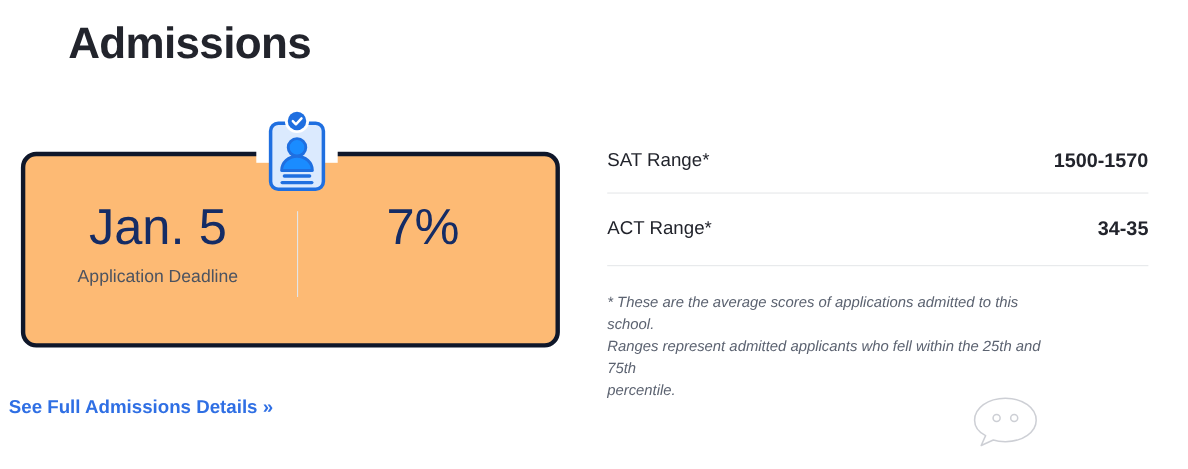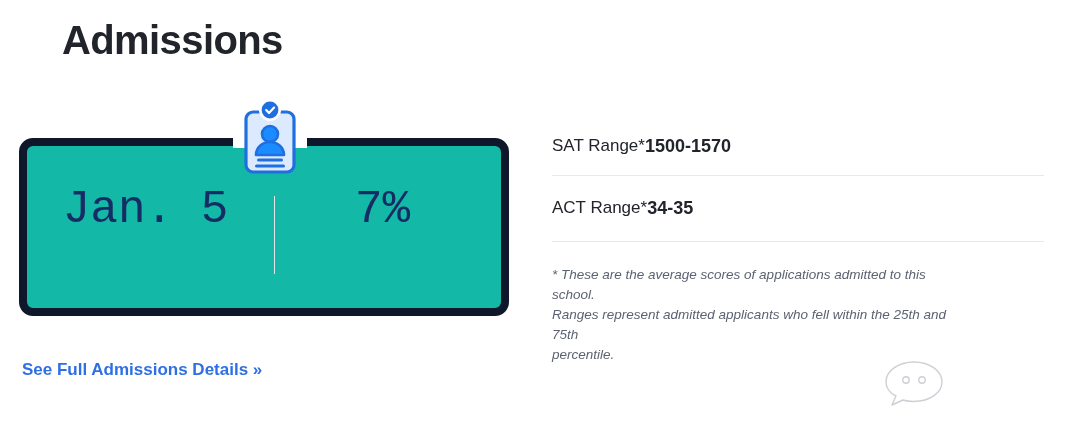--- a/index.html
+++ b/index.html
@@ -38,24 +38,23 @@
     height: 426px;
   }
 
   .stat-card {
     position: absolute;
     left: 19px;
     top: 138px;
     width: 490px;
     height: 178px;
     box-sizing: border-box;
-    border: 8px solid #0f172a;
+    border: 4px solid #0f172a;
     border-radius: 14px;
-    background: #14b8a6;
-    font-family: Liberation Mono, monospace;
+    background: #fdba74;
   }
 
   
   .card-notch {
     position: absolute;
     left: 233px;
     top: 130px;
     width: 74px;
     height: 18px;
     background: #ffffff;
@@ -103,42 +102,42 @@
     position: absolute;
     left: 247px;
     top: 50px;
     width: 1px;
     height: 78px;
     background: #e3e5e8;
   }
 
   .details-link {
     position: absolute;
-    left: 22px;
+    left: 8px;
     top: 360px;
     font-size: 17px;
     font-weight: 700;
     color: #2f6fe4;
     text-decoration: none;
     white-space: nowrap;
     cursor: pointer;
   }
 
   
   .right-col {
     position: absolute;
     left: 552px;
     top: 118px;
     width: 492px;
   }
 
   .spec-row {
     display: flex;
     align-items: center;
-    justify-content: flex-start;
+    justify-content: space-between;
     height: 66px;
     border-bottom: 1px solid #e6e8ea;
     box-sizing: border-box;
   }
   .spec-row:first-child { height: 58px; }
   .spec-label {
     font-size: 17px;
     font-weight: 400;
     color: #22242c;
     line-height: 1.2;
@@ -190,20 +189,21 @@
 
 <div class="page-title">Admissions</div>
 
 <div class="left-col">
 
   <div class="stat-card">
     <div class="stats-row">
 
       <div class="stat-cell">
         <div class="stat-value">Jan. 5</div>
+        <div class="stat-label">Application Deadline</div>
       </div>
 
       <div class="stat-divider"></div>
 
       <div class="stat-cell">
         <div class="stat-value">7%</div>
       </div>
 
     </div>
   </div>

